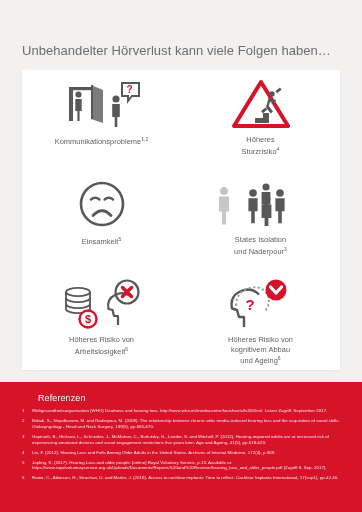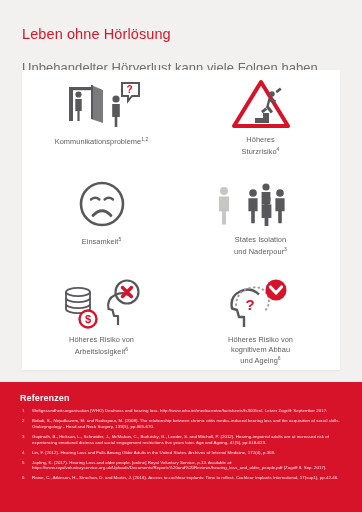--- a/index.html
+++ b/index.html
@@ -49,22 +49,22 @@
     margin-top:5px;letter-spacing:.05px;max-width:140px;
   }
   .cap sup{font-size:5px;vertical-align:super;}
 
   
   .footer{
     position:absolute;left:0;top:382px;width:362px;height:130px;
     background:#d7132a;
   }
   .ref-title{
-    position:absolute;left:20px;top:11px;
-    font-size:9px;color:#ffffff;font-weight:700;letter-spacing:.1px;
+    position:absolute;left:38px;top:11px;
+    font-size:9px;color:#ffffff;font-weight:400;letter-spacing:.1px;
   }
   .ref-list{
     position:absolute;left:22px;top:26px;width:320px;
     margin:0;padding:0;list-style:none;
   }
   .ref-item{
     display:flex;gap:5px;margin-bottom:4.2px;
   }
   .ref-num{
     color:#ffd9de;font-size:4.4px;line-height:5.8px;width:5px;flex:none;text-align:left;
@@ -76,21 +76,20 @@
   
   .g-dark{fill:#58585a;}
   .g-light{fill:#c6c6c4;}
 </style>
 </head>
 <body>
 
 <div class="page">
 
   <div class="header">
-    <h1 class="title">Leben ohne Hörlösung</h1>
     <p class="subtitle">Unbehandelter Hörverlust kann viele Folgen haben…</p>
   </div>
 
   <div class="card">
     <div class="grid">
 
       <div class="cell">
         <div class="icon-wrap">
           <svg width="78" height="46" viewBox="0 0 78 46">
 

